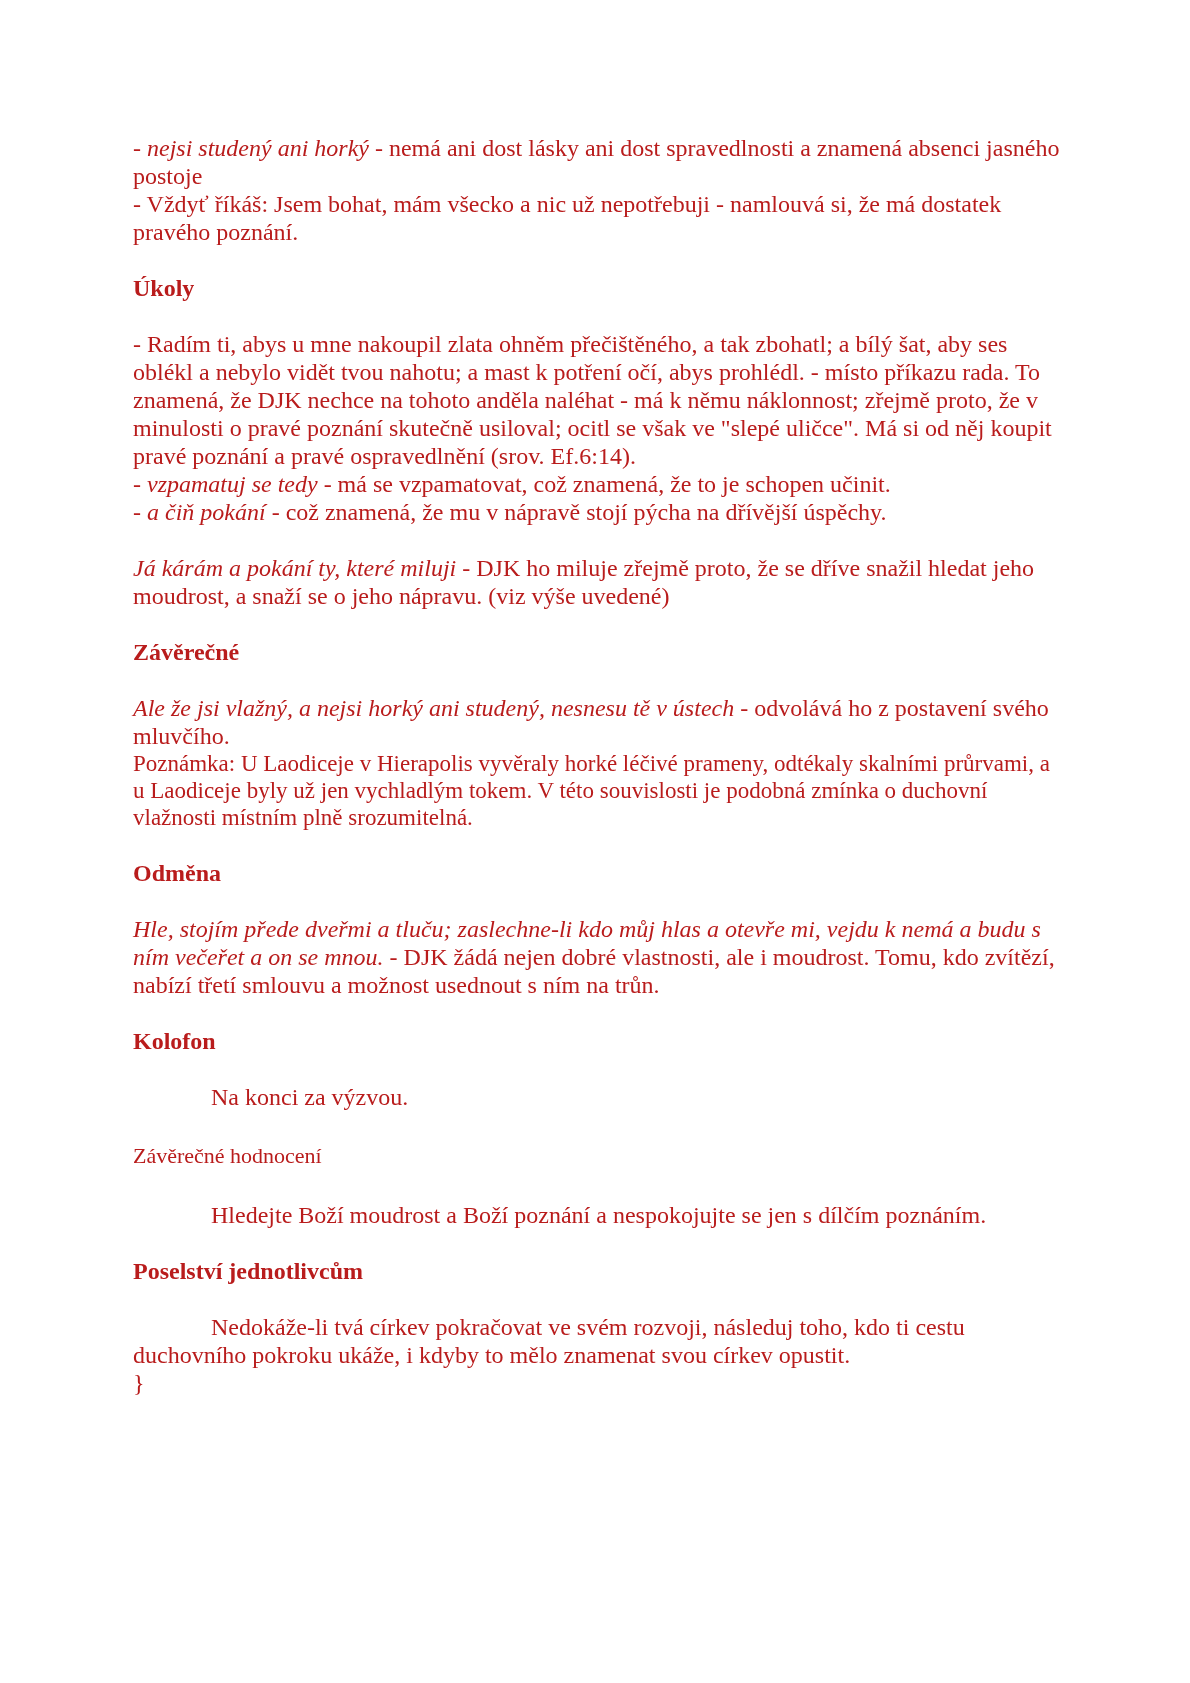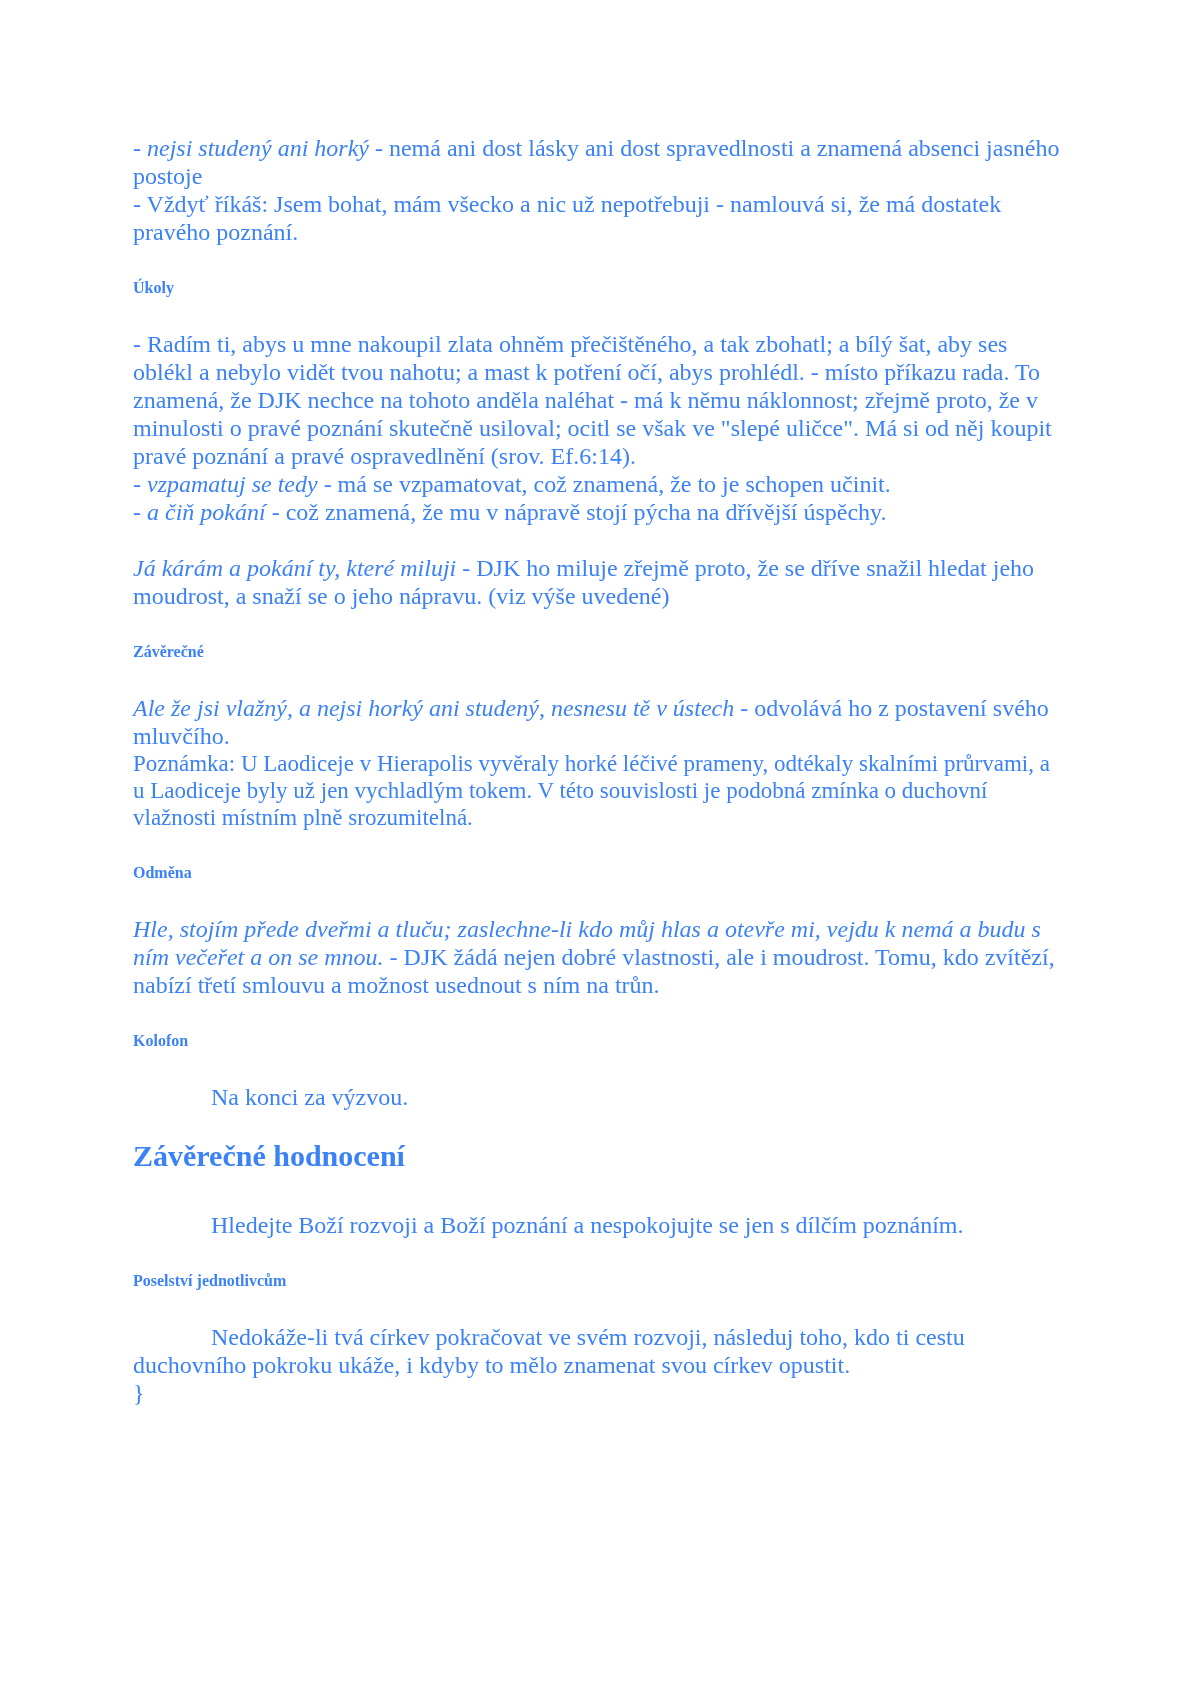--- a/index.html
+++ b/index.html
@@ -3,42 +3,42 @@
 <meta charset="utf-8">
 <title>Document</title>
 <style>
   * { margin: 0; padding: 0; box-sizing: border-box; }
   html, body { background: #ffffff; }
   .page {
     width: 1190px;
     height: 1683px;
     margin: 0 auto;
     background: #ffffff;
-    color: #3b82f6;
+    color: #b91c1c;
     font-family: "Liberation Serif", "DejaVu Serif", serif;
     font-size: 24px;
     line-height: 28px;
     overflow: hidden;
   }
   .content {
     padding: 134px 126px 0 133px;
   }
   .body-par { margin-bottom: 28px; }
   .body-par.no-gap { margin-bottom: 0; }
   .heading {
-    font-size: 16px;
+    font-size: 24px;
     line-height: 28px;
     font-weight: bold;
     margin-bottom: 28px;
   }
   .heading-large {
-    font-size: 30px;
+    font-size: 22px;
     line-height: 34px;
-    font-weight: bold;
-    margin-bottom: 38px;
+    font-weight: normal;
+    margin-bottom: 28px;
   }
   .note-par {
     font-size: 23px;
     line-height: 27px;
     margin-bottom: 28px;
   }
   .indent { text-indent: 78px; }
   em.run-italic { font-style: italic; }
   .closing { margin-bottom: 0; }
 </style>
@@ -67,21 +67,21 @@
 
     <p class="body-par"><em class="run-italic">Hle, stojím přede dveřmi a tluču; zaslechne-li kdo můj hlas a otevře mi, vejdu k nemá a budu s ním večeřet a on se mnou.</em><span> - DJK žádá nejen dobré vlastnosti, ale i moudrost. Tomu, kdo zvítězí, nabízí třetí smlouvu a možnost usednout s ním na trůn.</span></p>
 
     <h3 class="heading">Kolofon</h3>
 
     <p class="body-par indent">Na konci za výzvou.</p>
 
     <h2 class="heading-large">Závěrečné hodnocení</h2>
 
 
-    <p class="body-par indent">Hledejte Boží rozvoji a Boží poznání a nespokojujte se jen s dílčím poznáním.</p>
+    <p class="body-par indent">Hledejte Boží moudrost a Boží poznání a nespokojujte se jen s dílčím poznáním.</p>
 
     <h3 class="heading">Poselství jednotlivcům</h3>
 
     <p class="body-par no-gap indent">Nedokáže-li tvá církev pokračovat ve svém rozvoji, následuj toho, kdo ti cestu duchovního pokroku ukáže, i kdyby to mělo znamenat svou církev opustit.</p>
 
     <p class="body-par closing">}</p>
 
   </div>
 </div>
 

